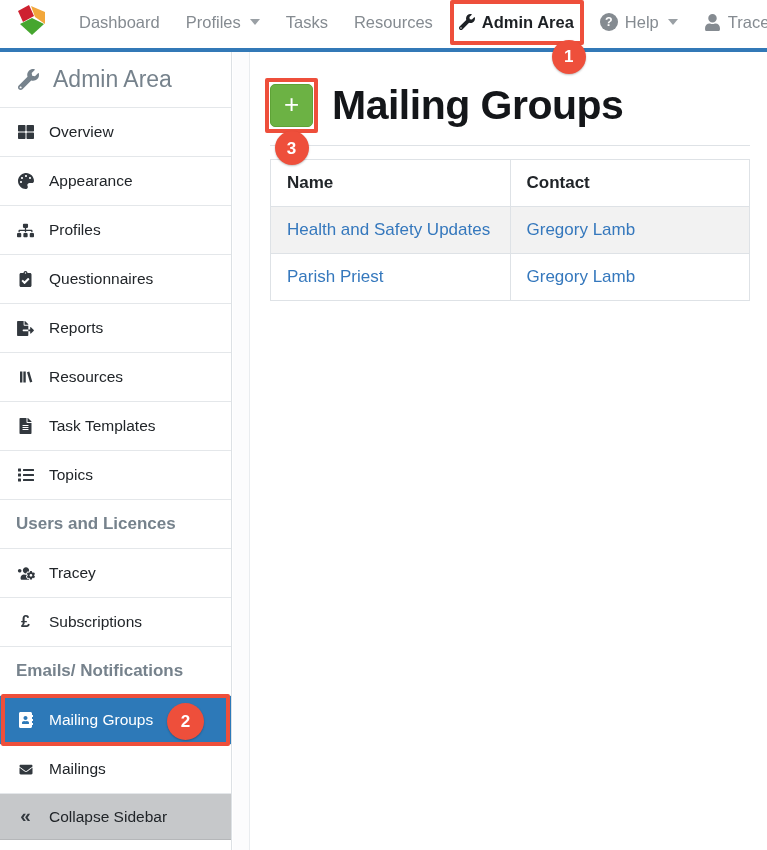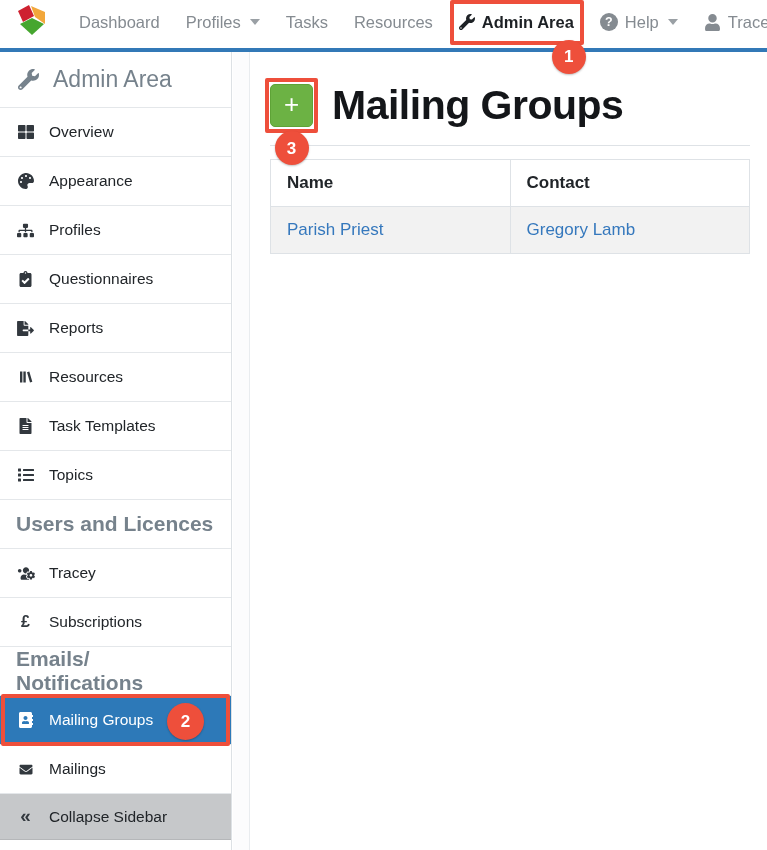--- a/index.html
+++ b/index.html
@@ -48,21 +48,21 @@
     padding:0 16px; color:#76828c; font-size:23px; font-weight:500;
     border-bottom:1px solid #e4e7ea;
   }
   .sb-item {
     height:49px; display:flex; align-items:center; gap:14px;
     padding:0 16px; color:#212529; font-size:15.5px;
     border-bottom:1px solid #e4e7ea; position:relative; cursor:pointer;
   }
   .sb-section {
     height:49px; display:flex; align-items:center;
-    padding:0 16px; color:#76828c; font-size:21px; font-weight:700;
+    padding:0 16px; color:#76828c; font-size:17px; font-weight:700;
     border-bottom:1px solid #e4e7ea;
   }
   .sb-item.active { background:#2d79b8; color:#fff; }
   .sb-item.collapse-row { background:#c6c8ca; height:46px; border-bottom:1px solid #b5b7b9; }
   .sb-icon { width:19px; display:flex; justify-content:center; align-items:center; color:#32383e; flex:none; }
   .sb-item.active .sb-icon { color:#fff; }
   .pound-glyph { font-size:16px; font-weight:700; }
   .collapse-glyph { font-size:19px; font-weight:700; line-height:1; margin-top:-3px; }
 
   
@@ -319,18 +319,22 @@
 
   <table class="groups">
     <thead>
       <tr>
         <th>Name</th>
         <th>Contact</th>
       </tr>
     </thead>
     <tbody>
       <tr>
+        <td><a>Health and Safety Updates</a></td>
+        <td><a>Gregory Lamb</a></td>
+      </tr>
+      <tr>
         <td><a>Parish Priest</a></td>
         <td><a>Gregory Lamb</a></td>
       </tr>
     </tbody>
   </table>
 </div>
 
 </body></html>

